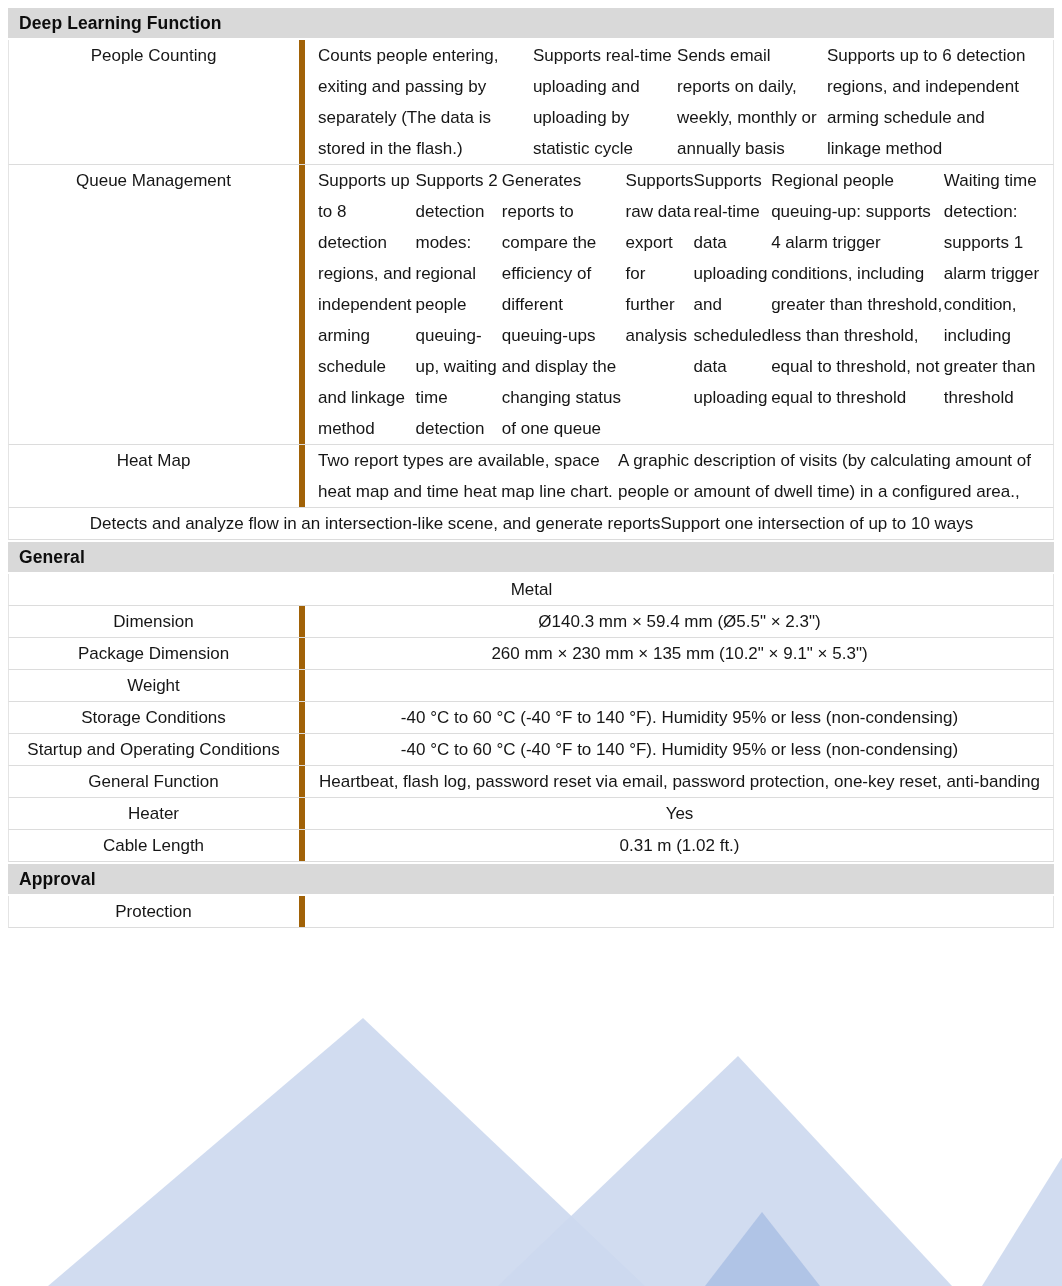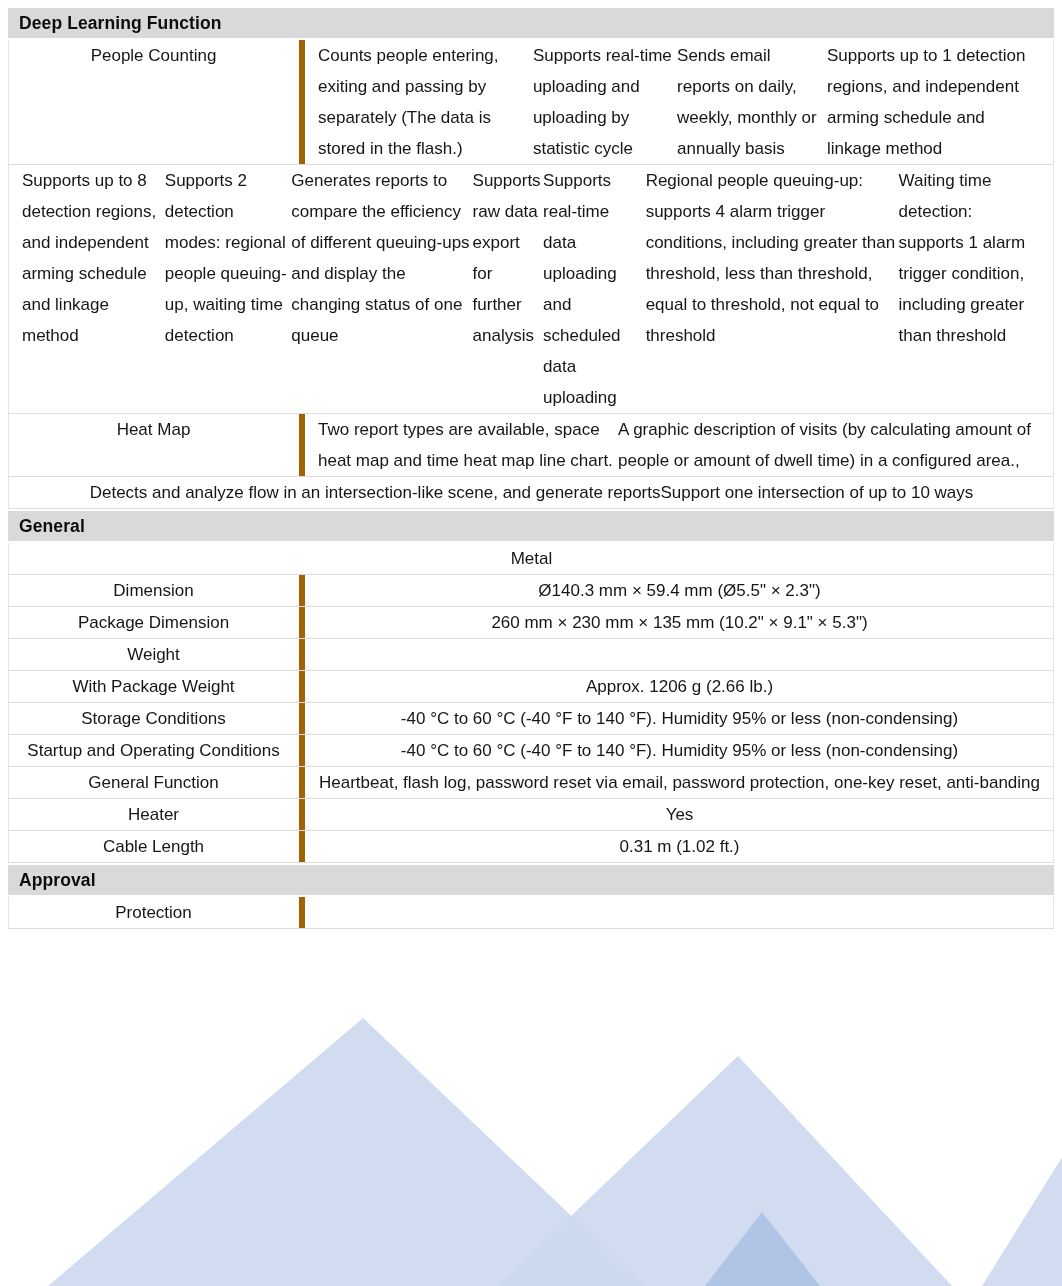--- a/index.html
+++ b/index.html
@@ -90,24 +90,27 @@
   <div class="spec-table">
       <div class="section-header">Deep Learning Function</div>
       <div class="row">
         <div class="cell label">
           <div class="vline">People Counting</div>
         </div>
         <div class="cell value">
           <div class="vline">Counts people entering, exiting and passing by separately (The data is stored in the flash.)</div>
           <div class="vline">Supports real-time uploading and uploading by statistic cycle</div>
           <div class="vline">Sends email reports on daily, weekly, monthly or annually basis</div>
-          <div class="vline">Supports up to 1 detection regions, and independent arming schedule and linkage method</div>
-        </div>
-      </div>
-      <div class="row">
+          <div class="vline">Supports up to 6 detection regions, and independent arming schedule and linkage method</div>
+        </div>
+      </div>
+      <div class="row">
+        <div class="cell label">
+          <div class="vline">Queue Management</div>
+        </div>
         <div class="cell value">
           <div class="vline">Supports up to 8 detection regions, and independent arming schedule and linkage method</div>
           <div class="vline">Supports 2 detection modes: regional people queuing-up, waiting time detection</div>
           <div class="vline">Generates reports to compare the efficiency of different queuing-ups and display the changing status of one queue</div>
           <div class="vline">Supports raw data export for further analysis</div>
           <div class="vline">Supports real-time data uploading and scheduled data uploading</div>
           <div class="vline">Regional people queuing-up: supports 4 alarm trigger conditions, including greater than threshold, less than threshold, equal to threshold, not equal to threshold</div>
           <div class="vline">Waiting time detection: supports 1 alarm trigger condition, including greater than threshold</div>
         </div>
       </div>
@@ -148,28 +151,20 @@
           <div class="vline">260 mm × 230 mm × 135 mm (10.2" × 9.1" × 5.3")</div>
         </div>
       </div>
       <div class="row">
         <div class="cell label">
           <div class="vline">Weight</div>
         </div>
       </div>
       <div class="row">
         <div class="cell label">
-          <div class="vline">With Package Weight</div>
-        </div>
-        <div class="cell value">
-          <div class="vline">Approx. 1206 g (2.66 lb.)</div>
-        </div>
-      </div>
-      <div class="row">
-        <div class="cell label">
           <div class="vline">Storage Conditions</div>
         </div>
         <div class="cell value">
           <div class="vline">-40 °C to 60 °C (-40 °F to 140 °F). Humidity 95% or less (non-condensing)</div>
         </div>
       </div>
       <div class="row">
         <div class="cell label">
           <div class="vline">Startup and Operating Conditions</div>
         </div>

